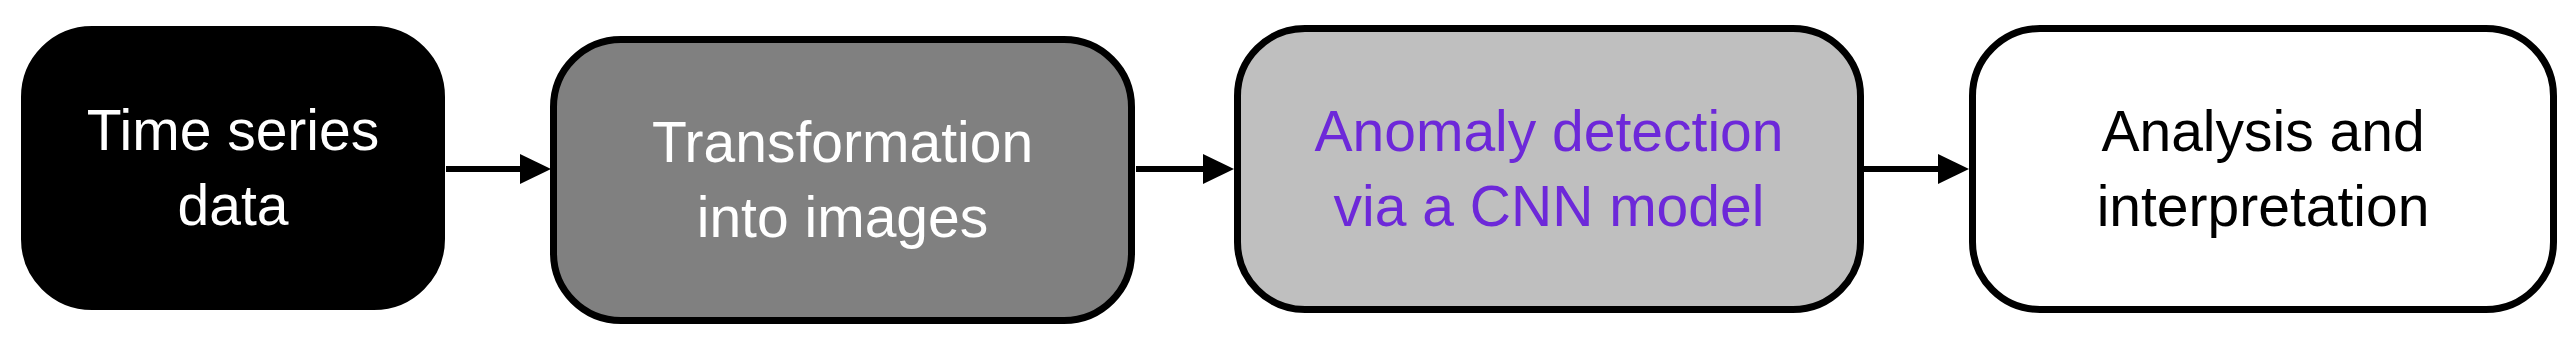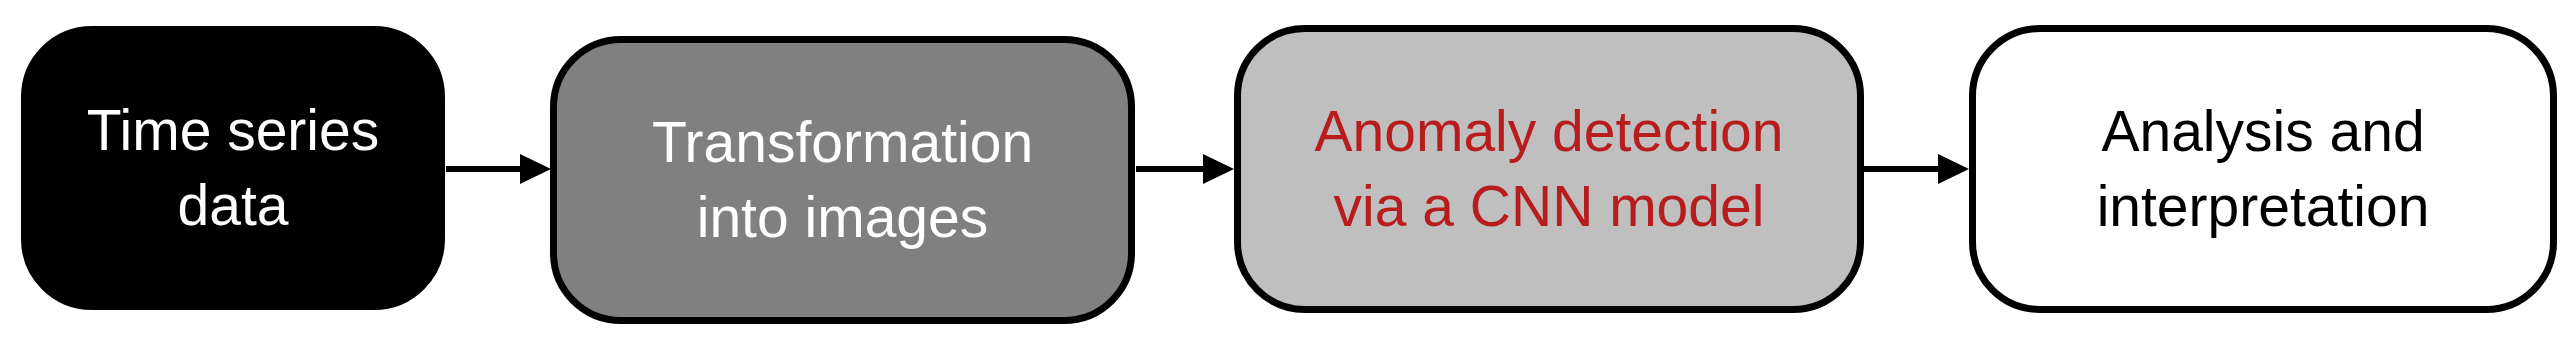--- a/index.html
+++ b/index.html
@@ -83,21 +83,21 @@
   <div class="flow-box box-1" style="background: rgb(128, 128, 128); color: rgb(255, 255, 255); border-color: rgb(0, 0, 0);">
     <span class="label">Transformation
 into images</span>
   </div>
 
   <div class="arrow arrow-2">
     <div class="shaft" style="background: rgb(0, 0, 0);"></div>
     <div class="head" style="border-left-color: rgb(0, 0, 0);"></div>
   </div>
 
-  <div class="flow-box box-2" style="background: rgb(191, 191, 191); color: #b91c1c; border-color: rgb(0, 0, 0);">
+  <div class="flow-box box-2" style="background: rgb(191, 191, 191); color: #6d28d9; border-color: rgb(0, 0, 0);">
     <span class="label">Anomaly detection
 via a CNN model</span>
   </div>
 
   <div class="arrow arrow-3">
     <div class="shaft" style="background: rgb(0, 0, 0);"></div>
     <div class="head" style="border-left-color: rgb(0, 0, 0);"></div>
   </div>
 
   <div class="flow-box box-3" style="background: rgb(255, 255, 255); color: rgb(0, 0, 0); border-color: rgb(0, 0, 0);">

